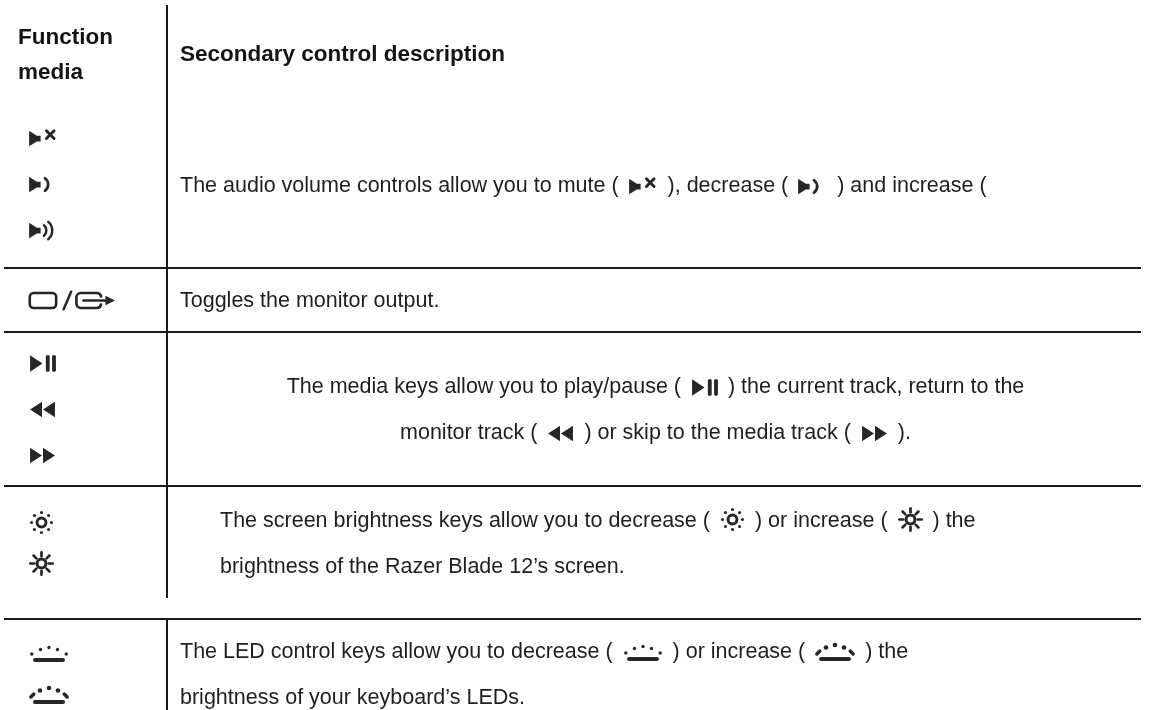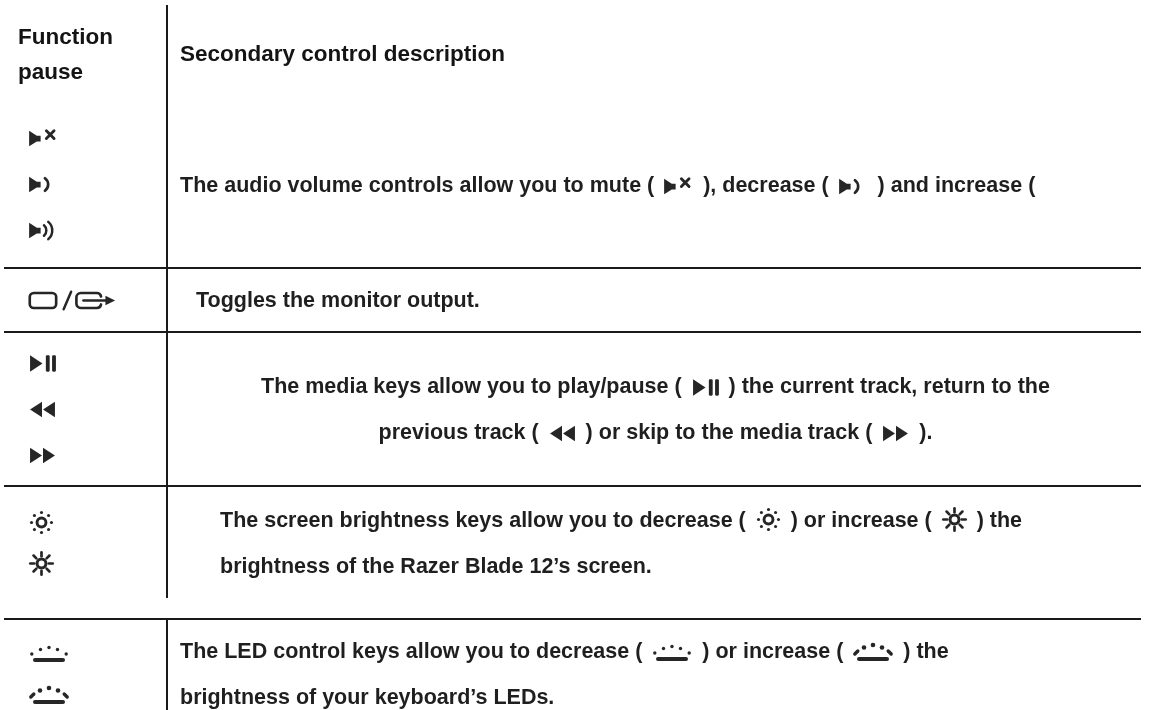--- a/index.html
+++ b/index.html
@@ -46,24 +46,23 @@
   .header-cell-text {
     font-weight: bold;
     font-size: 22.5px;
     line-height: 35px;
     color: #141414;
   }
   .desc-line {
     font-size: 21.5px;
     line-height: 46px;
     white-space: nowrap;
-    font-weight: bold;
   }
   .row-audio-volume      { min-height: 165px; }
-  .row-monitor-toggle    { min-height: 60px; gap: 16px;  }
+  .row-monitor-toggle    { min-height: 60px;  }
   .row-media-keys        { min-height: 152px; text-align: center; }
   .row-screen-brightness { min-height: 111px; gap: 40px; }
   .row-led-control       { min-height: 103px; margin-top: 20px; }
   .row-audio-volume .cell-keys,
   .row-media-keys .cell-keys { gap: 23px; }
   .row-screen-brightness .cell-keys { gap: 14px; }
   .row-led-control .cell-keys { gap: 18px; }
   .icon {
     color: var(--icon-color, #262626);
     display: inline-block;
@@ -149,21 +148,21 @@
     <circle cx="12" cy="7.5" r="2.3" fill="currentColor"></circle>
     <circle cx="30" cy="7.5" r="2.3" fill="currentColor"></circle>
     <path d="M2.8,14 L5.8,11" stroke="currentColor" stroke-width="3.4" stroke-linecap="round" fill="none"></path>
     <path d="M39.2,14 L36.2,11" stroke="currentColor" stroke-width="3.4" stroke-linecap="round" fill="none"></path>
   </symbol>
 </svg>
 
 <div class="fn-table">
   <div class="row header-row">
     <div class="cell-keys">
-      <span class="header-cell-text">Function pause</span>
+      <span class="header-cell-text">Function media</span>
     </div>
     <div class="cell-desc">
       <span class="header-cell-text">Secondary control description</span>
     </div>
   </div>
   <div>
       <div class="row row-audio-volume">
         <div class="cell-keys">
           <svg width="31" height="23" class="icon">
             <use href="#icon-volume-mute" xlink:href="#icon-volume-mute"></use>
@@ -202,21 +201,21 @@
             <use href="#icon-previous-track" xlink:href="#icon-previous-track"></use>
           </svg>
           <svg width="29" height="23" class="icon">
             <use href="#icon-next-track" xlink:href="#icon-next-track"></use>
           </svg>
         </div>
         <div class="cell-desc">
           <div class="desc-line"><span>The media keys allow you to play/pause ( </span><svg width="29" height="23" class="icon">
               <use href="#icon-play-pause" xlink:href="#icon-play-pause"></use>
             </svg><span> ) the current track, return to the</span></div>
-          <div class="desc-line"><span>previous track ( </span><svg width="29" height="23" class="icon">
+          <div class="desc-line"><span>monitor track ( </span><svg width="29" height="23" class="icon">
               <use href="#icon-previous-track" xlink:href="#icon-previous-track"></use>
             </svg><span> ) or skip to the media track ( </span><svg width="29" height="23" class="icon">
               <use href="#icon-next-track" xlink:href="#icon-next-track"></use>
             </svg><span> ).</span></div>
         </div>
       </div>
       <div class="row row-screen-brightness">
         <div class="cell-keys">
           <svg width="27" height="27" class="icon">
             <use href="#icon-brightness-down" xlink:href="#icon-brightness-down"></use>

